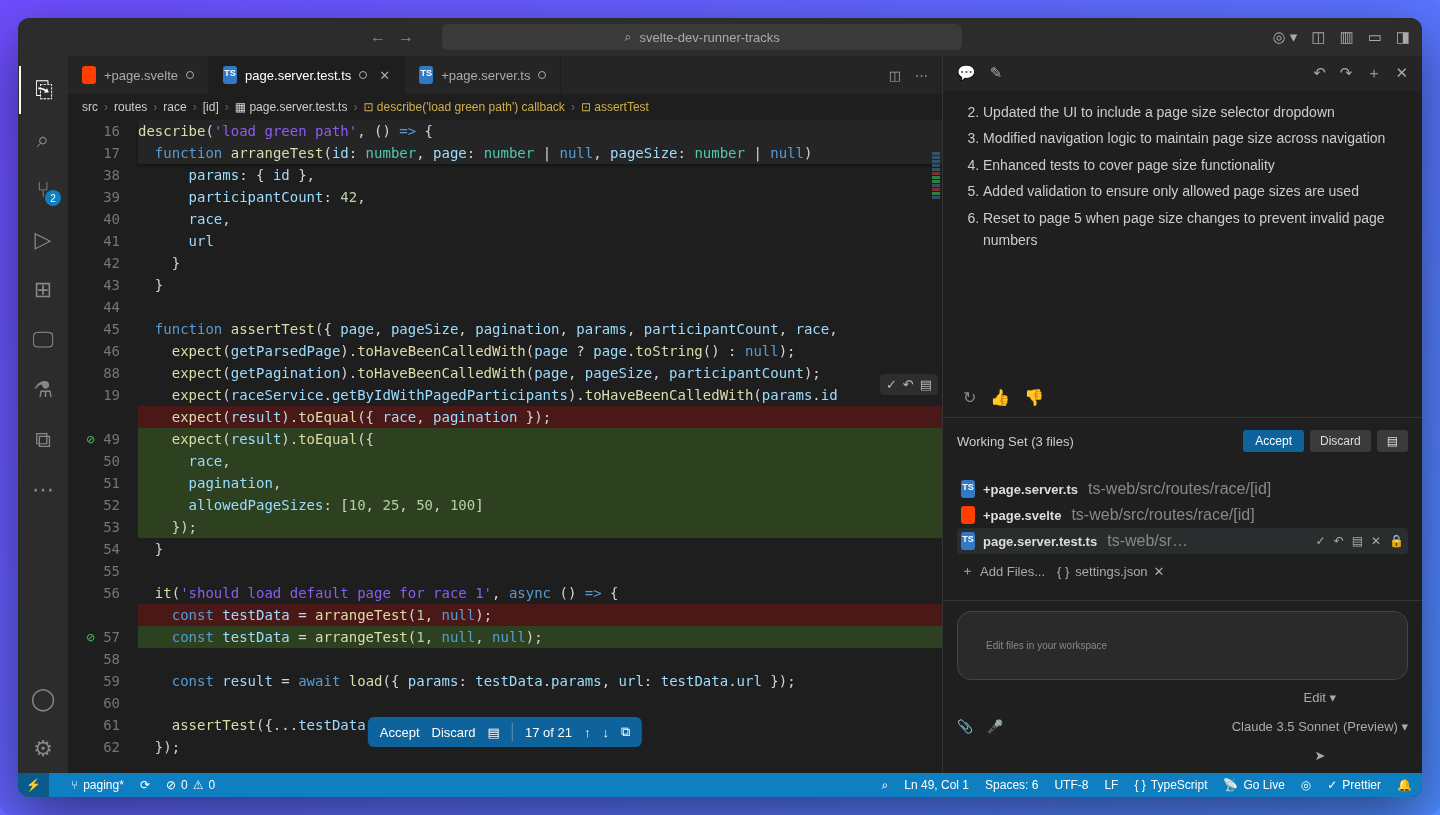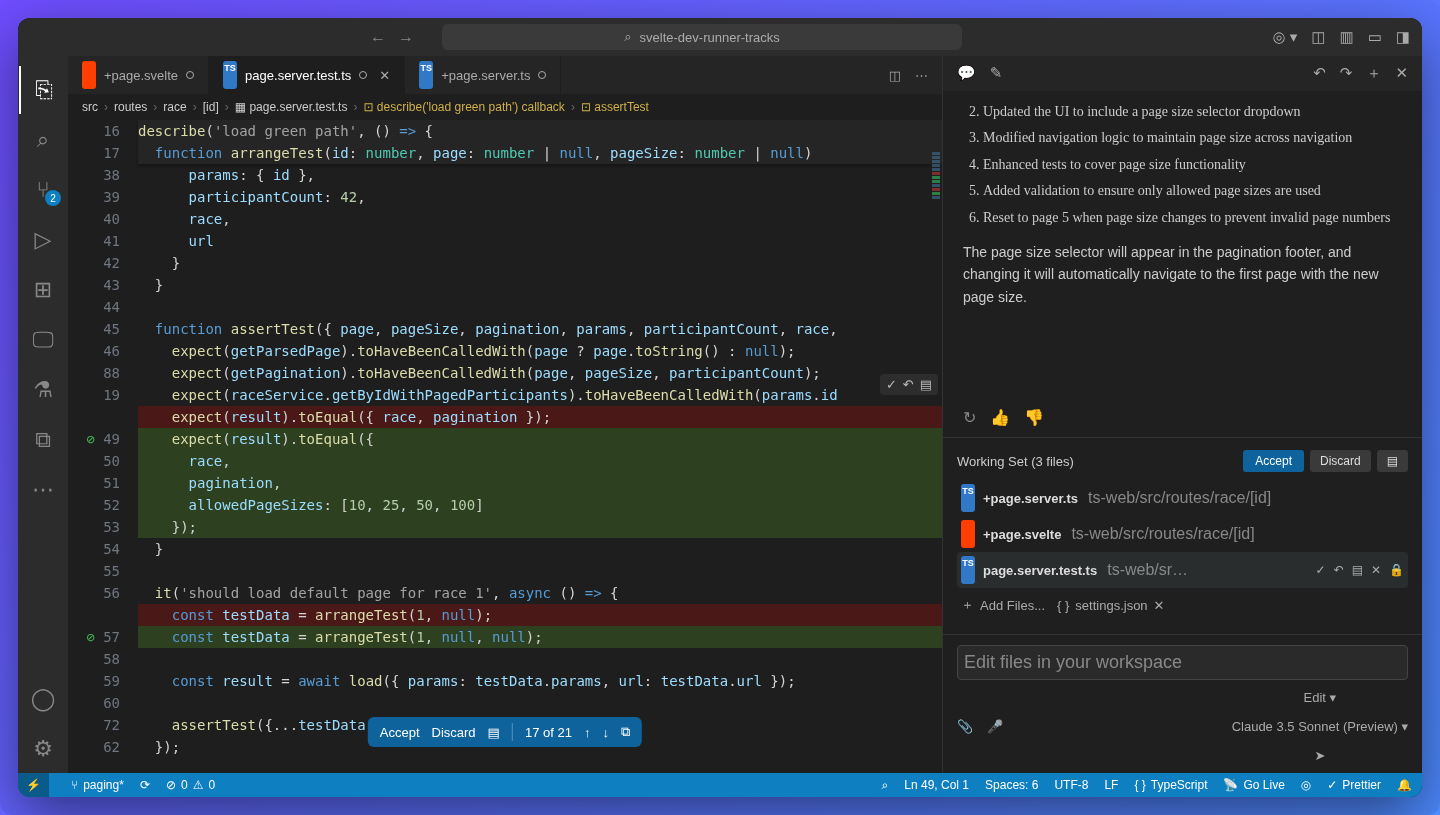--- a/index.html
+++ b/index.html
@@ -17,21 +17,21 @@
 .activitybar { width: 50px; background: #2c2c2c; display: flex; flex-direction: column; align-items: center; padding-top: 10px; gap: 2px; }
 .abitem { width: 48px; height: 48px; display: flex; align-items: center; justify-content: center; color: #888; font-size: 22px; cursor: pointer; position: relative; }
 .abitem.active { color: #fff; border-left: 2px solid #fff; }
 .badge { position: absolute; bottom: 8px; right: 6px; background: #0e7fc0; color: #fff; border-radius: 9px; font-size: 10px; width: 16px; height: 16px; display: flex; align-items: center; justify-content: center; }
 .abbot { margin-top: auto; }
 
 .main { flex: 1; display: flex; flex-direction: column; background: #1e1e1e; overflow: hidden; }
 .tabbar { height: 38px; background: #252526; display: flex; align-items: stretch; }
 .tab { padding: 0 14px; display: flex; align-items: center; gap: 8px; color: #aaa; border-right: 1px solid #1e1e1e; cursor: pointer; font-size: 13px; }
 .tab.active { background: #1e1e1e; color: #fff; }
-.tab-icon { width: 14px; height: 28px; display: inline-block; border-radius: 3px; }
+.tab-icon { width: 14px; height: 18px; display: inline-block; border-radius: 3px; }
 .svelte-ic { background: #ff3e00; }
 .ts-ic { background: #3178c6; color: #fff; font-size: 9px; font-weight: 700; line-height: 14px; text-align: center; }
 .close-dot { width: 8px; height: 8px; border-radius: 50%; border: 1.5px solid #aaa; }
 .tabbar-right { margin-left: auto; display: flex; align-items: center; gap: 14px; padding: 0 14px; color: #aaa; }
 
 .breadcrumb { height: 26px; padding: 0 14px; display: flex; align-items: center; gap: 6px; color: #aaa; font-size: 12px; }
 .bc-sep { color: #666; }
 .bc-item { color: #ccc; }
 .bc-fn { color: #d0b04a; }
 
@@ -40,61 +40,61 @@
 .gutter { width: 70px; text-align: right; color: #6e7681; padding-right: 18px; user-select: none; background: #1e1e1e; }
 .gutter .ln { height: 22px; }
 .code { flex: 1; color: #d4d4d4; white-space: pre; position: relative; }
 .code .line { height: 22px; padding-left: 0; }
 .code .sticky { background: #252526; box-shadow: 0 2px 3px rgba(0,0,0,0.3); }
 .code .diff-del { background: #4b1818; }
 .code .diff-add { background: #2d4020; }
 .kw { color: #569cd6; }
 .fn { color: #dcdcaa; }
 .ty { color: #4ec9b0; }
-.st { color: #a3a3a3; }
+.st { color: #8b5cf6; }
 .nu { color: #b5cea8; }
 .va { color: #9cdcfe; }
 
 .inline-diff-actions { position: absolute; top: 254px; right: 4px; display: flex; gap: 6px; background: #2d2d2d; padding: 3px 6px; border-radius: 4px; }
 .inline-diff-actions span { color: #bbb; font-size: 13px; cursor: pointer; }
 
 .diff-toolbar { position: absolute; bottom: 26px; left: 50%; transform: translateX(-50%); background: #0e639c; color: #fff; border-radius: 6px; padding: 6px 12px; display: flex; align-items: center; gap: 12px; font-size: 13px; }
 .dt-btn { cursor: pointer; }
 .dt-sep { width: 1px; height: 18px; background: rgba(255,255,255,0.3); }
 
 .minimap { position: absolute; right: 0; top: 30px; bottom: 0; width: 12px; display: flex; flex-direction: column; gap: 1px; padding: 2px; }
 .mm-block { width: 8px; height: 3px; background: #3a6688; opacity: 0.7; }
 .mm-red { background: #a33; }
 .mm-green { background: #3a5; }
 
 .panel { width: 480px; background: #1f1f1f; border-left: 1px solid #333; display: flex; flex-direction: column; overflow: hidden; }
 .panel-head { display: flex; justify-content: flex-end; gap: 14px; padding: 8px 14px; color: #aaa; background: #252526; }
 .panel-head span { cursor: pointer; font-size: 15px; }
 .chat { flex: 1; padding: 10px 20px; color: #ccc; font-size: 14px; line-height: 1.6; overflow: auto; }
-.chat ol { margin-left: 20px; font-family: Liberation Serif, serif; }
+.chat ol { margin-left: 20px; }
 .chat li { margin-bottom: 4px; }
 .chat p { margin-top: 12px; }
 .chat-actions { display: flex; gap: 14px; padding: 10px 20px; color: #888; }
 .chat-actions span { cursor: pointer; font-size: 16px; }
 
 .workset { border-top: 1px solid #333; padding: 12px 14px; }
-.ws-head { display: flex; align-items: center; margin-bottom: 8px; }
+.ws-head { display: flex; align-items: center; margin-bottom: 24px; }
 .ws-title { color: #ccc; font-size: 13px; }
 .ws-btns { margin-left: auto; display: flex; gap: 6px; }
 .btn-accept { background: #0e639c; color: #fff; border: none; padding: 4px 12px; border-radius: 3px; font-size: 12px; cursor: pointer; }
 .btn-discard { background: #3a3a3a; color: #ddd; border: none; padding: 4px 10px; border-radius: 3px; font-size: 12px; cursor: pointer; }
 .ws-file { display: flex; align-items: center; gap: 8px; padding: 4px 4px; color: #ddd; font-size: 13px; cursor: pointer; border-radius: 4px; }
 .ws-file.active { background: #2a2d2e; }
 .ws-path { color: #888; font-size: 16px; margin-left: 2px; overflow: hidden; text-overflow: ellipsis; white-space: nowrap; }
 .ws-file-actions { margin-left: auto; display: flex; gap: 8px; color: #aaa; font-size: 12px; }
 .ws-add { display: flex; align-items: center; gap: 12px; padding: 8px 4px; color: #aaa; font-size: 13px; }
 .ws-add .pill { display: flex; align-items: center; gap: 6px; }
 
 .input-area { border-top: 1px solid #333; padding: 10px 14px; }
-.input-box { background: #2a2a2a; border: 1px solid #444; border-radius: 4px; padding: 6px; color: #888; font-size: 18px; }
+.input-box { background: #2a2a2a; border: 1px solid #444; border-radius: 14px; padding: 28px; color: #888; font-size: 10px; }
 .input-footer { display: flex; align-items: center; gap: 14px; padding-top: 10px; color: #aaa; font-size: 13px; }
 .input-footer .right { margin-left: auto; display: flex; gap: 14px; align-items: center; flex-direction: column; }
 .model-sel { cursor: pointer; }
 
 .statusbar { height: 24px; background: #0e7fc0; color: #fff; display: flex; align-items: center; padding: 0 10px; font-size: 12px; gap: 16px; }
 .sb-item { display: flex; align-items: center; gap: 5px; cursor: pointer; }
 .sb-right { margin-left: auto; display: flex; gap: 16px; align-items: center; }
 .sb-remote { background: #0a5a8a; padding: 0 8px; height: 24px; display: flex; align-items: center; margin-left: -10px; margin-right: 6px; }
 </style>
 </head>
@@ -199,21 +199,21 @@
               <div class="ln">52</div>
               <div class="ln">53</div>
               <div class="ln">54</div>
               <div class="ln">55</div>
               <div class="ln">56</div>
               <div class="ln"></div>
               <div class="ln"><span style="color:#3fb950">⊘</span> 57</div>
               <div class="ln">58</div>
               <div class="ln">59</div>
               <div class="ln">60</div>
-              <div class="ln">72</div>
+              <div class="ln">61</div>
               <div class="ln">62</div>
             </div>
           <div class="code" id="code"><div class="line sticky"><span class="fn">describe</span>(<span class="st">'load green path'</span>, () <span class="kw">=&gt;</span> {</div><div class="line sticky">  <span class="kw">function</span> <span class="fn">arrangeTest</span>(<span class="va">id</span>: <span class="ty">number</span>, <span class="va">page</span>: <span class="ty">number</span> | <span class="kw">null</span>, <span class="va">pageSize</span>: <span class="ty">number</span> | <span class="kw">null</span>)</div><div class="line ">      <span class="va">params</span>: { <span class="va">id</span> },</div><div class="line ">      <span class="va">participantCount</span>: <span class="nu">42</span>,</div><div class="line ">      <span class="va">race</span>,</div><div class="line ">      <span class="va">url</span></div><div class="line ">    }</div><div class="line ">  }</div><div class="line "></div><div class="line ">  <span class="kw">function</span> <span class="fn">assertTest</span>({ <span class="va">page</span>, <span class="va">pageSize</span>, <span class="va">pagination</span>, <span class="va">params</span>, <span class="va">participantCount</span>, <span class="va">race</span>,</div><div class="line ">    <span class="fn">expect</span>(<span class="va">getParsedPage</span>).<span class="fn">toHaveBeenCalledWith</span>(<span class="va">page</span> ? <span class="va">page</span>.<span class="fn">toString</span>() : <span class="kw">null</span>);</div><div class="line ">    <span class="fn">expect</span>(<span class="va">getPagination</span>).<span class="fn">toHaveBeenCalledWith</span>(<span class="va">page</span>, <span class="va">pageSize</span>, <span class="va">participantCount</span>);</div><div class="line ">    <span class="fn">expect</span>(<span class="va">raceService</span>.<span class="va">getByIdWithPagedParticipants</span>).<span class="fn">toHaveBeenCalledWith</span>(<span class="va">params</span>.<span class="va">id</span></div><div class="line diff-del">    <span class="fn">expect</span>(<span class="va">result</span>).<span class="fn">toEqual</span>({ <span class="va">race</span>, <span class="va">pagination</span> });</div><div class="line diff-add">    <span class="fn">expect</span>(<span class="va">result</span>).<span class="fn">toEqual</span>({</div><div class="line diff-add">      <span class="va">race</span>,</div><div class="line diff-add">      <span class="va">pagination</span>,</div><div class="line diff-add">      <span class="va">allowedPageSizes</span>: [<span class="nu">10</span>, <span class="nu">25</span>, <span class="nu">50</span>, <span class="nu">100</span>]</div><div class="line diff-add">    });</div><div class="line ">  }</div><div class="line "></div><div class="line ">  <span class="fn">it</span>(<span class="st">'should load default page for race 1'</span>, <span class="kw">async</span> () <span class="kw">=&gt;</span> {</div><div class="line diff-del">    <span class="kw">const</span> <span class="va">testData</span> = <span class="fn">arrangeTest</span>(<span class="nu">1</span>, <span class="kw">null</span>);</div><div class="line diff-add">    <span class="kw">const</span> <span class="va">testData</span> = <span class="fn">arrangeTest</span>(<span class="nu">1</span>, <span class="kw">null</span>, <span class="kw">null</span>);</div><div class="line "></div><div class="line ">    <span class="kw">const</span> <span class="va">result</span> = <span class="kw">await</span> <span class="fn">load</span>({ <span class="va">params</span>: <span class="va">testData</span>.<span class="va">params</span>, <span class="va">url</span>: <span class="va">testData</span>.<span class="va">url</span> });</div><div class="line "></div><div class="line ">    <span class="fn">assertTest</span>({...<span class="va">testData</span>, <span class="va">result</span>});</div><div class="line ">  });</div></div>
         </div>
         <div class="inline-diff-actions">
           <span>✓</span>
           <span>↶</span>
           <span>▤</span>
         </div>
         <div class="minimap">
@@ -253,21 +253,20 @@
         <span>✕</span>
       </div>
       <div class="chat">
         <ol id="chat-list" start="2">
             <li>Updated the UI to include a page size selector dropdown</li>
             <li>Modified navigation logic to maintain page size across navigation</li>
             <li>Enhanced tests to cover page size functionality</li>
             <li>Added validation to ensure only allowed page sizes are used</li>
             <li>Reset to page 5 when page size changes to prevent invalid page numbers</li>
           </ol>
-        <p>The page size selector will appear in the pagination footer, and changing it will automatically navigate to the first page with the new page size.</p>
       </div>
       <div class="chat-actions">
         <span>↻</span>
         <span>👍</span>
         <span>👎</span>
       </div>
       <div class="workset">
         <div class="ws-head">
           <span class="ws-title">Working Set (3 files)</span>
           <div class="ws-btns">

